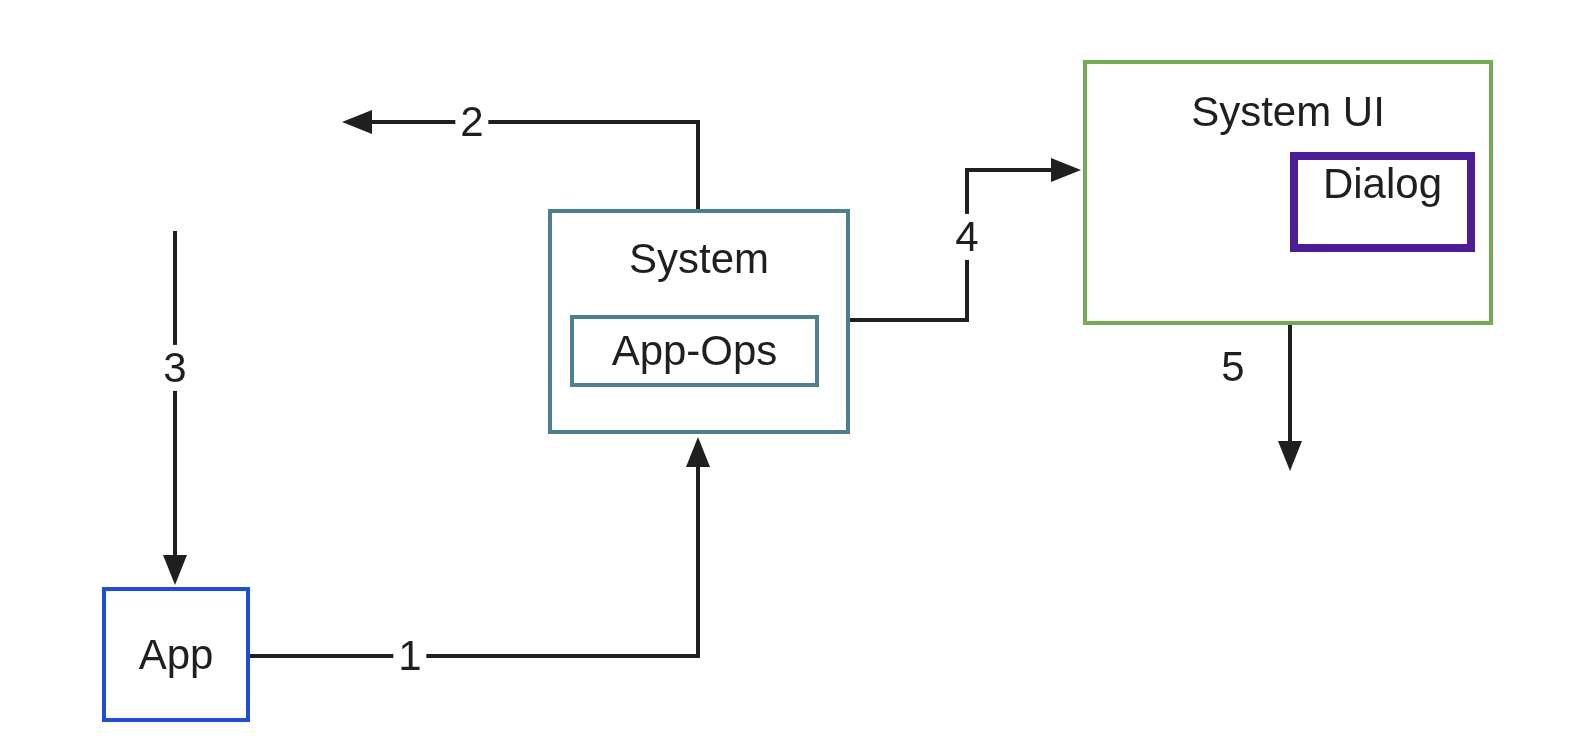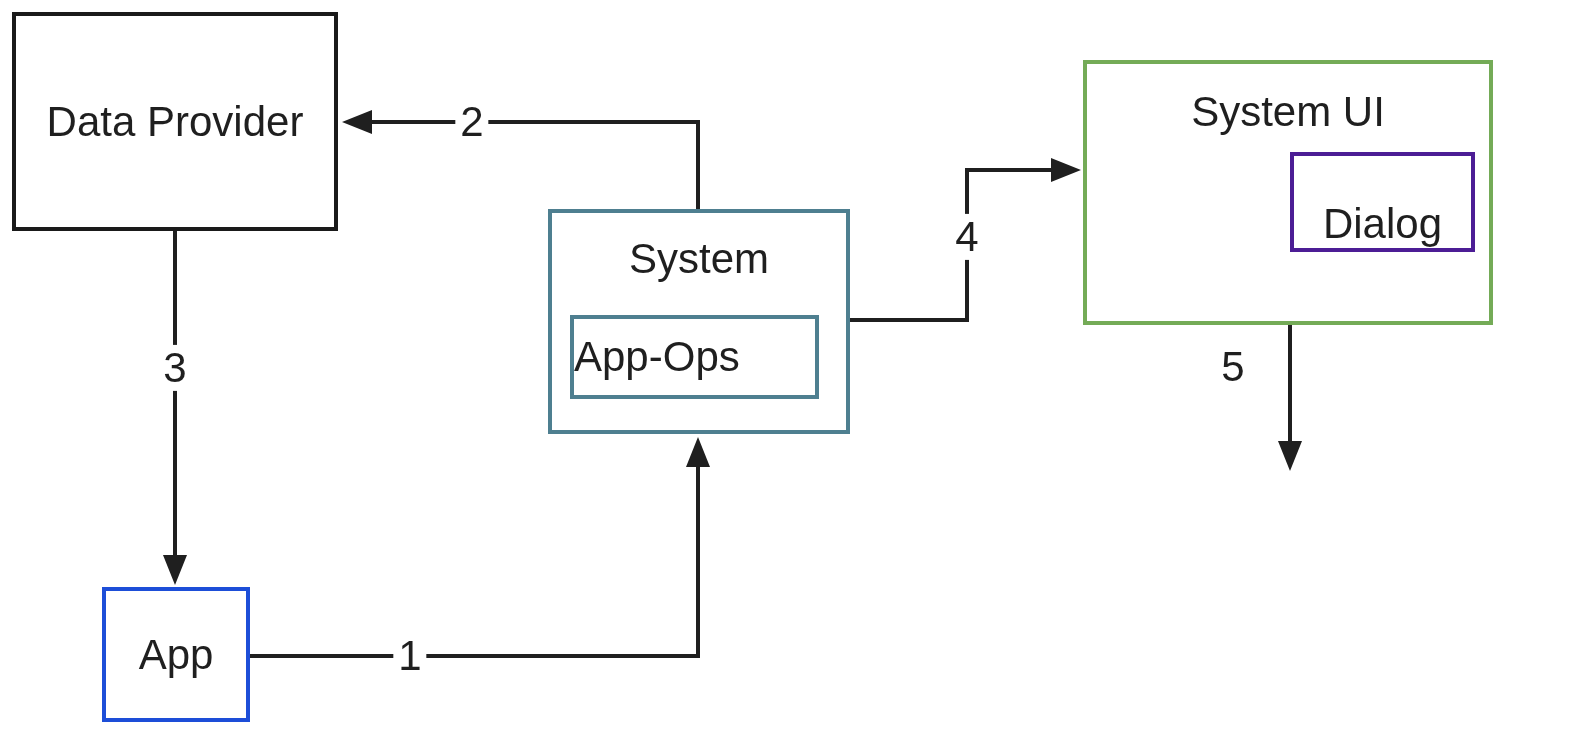--- a/index.html
+++ b/index.html
@@ -40,36 +40,36 @@
   }
   .node-system {
     left: 548px; top: 209px; width: 302px; height: 225px;
     border: 4px solid #4e7f90;
   }
   .node-system .node-title {
     position: absolute; left: 0; top: 22px; width: 100%;
     text-align: center;
   }
   .node-appops {
-    left: 18px; top: 102px; width: 249px; height: 84px;
+    left: 18px; top: 102px; width: 249px; height: 72px;
     border: 4px solid #4e7f90;
-    display: flex; align-items: center; justify-content: flex-start;
+    display: flex; align-items: center; justify-content: center;
   }
   .node-systemui {
     left: 1083px; top: 60px; width: 410px; height: 265px;
     border: 4px solid #74ab57;
   }
   .node-systemui .node-title {
     position: absolute; left: 0; top: 24px; width: 100%;
     text-align: center;
   }
   .node-dialog {
     left: 203px; top: 88px; width: 185px; height: 100px;
-    border: 4px solid #4c1d95;
-    display: flex; align-items: flex-end; justify-content: center;
+    border: 8px solid #4c1d95;
+    display: flex; align-items: flex-start; justify-content: center;
   }
   .node-permissionmanager {
     left: 1010px; top: 473px; width: 485px; height: 211px;
     border: 4px solid #423a8e;
     display: flex; align-items: center; justify-content: center;
   }
   .edge-label {
     position: absolute;
     transform: translate(-50%, -50%);
     background: #ffffff;
@@ -109,23 +109,20 @@
     <polyline class="edge-line" points="175,231 175,560"></polyline>
     <polygon class="edge-head" points="175,585 163,555 187,555"></polygon>
 
     <polyline class="edge-line" points="850,320 967,320 967,170 1056,170"></polyline>
     <polygon class="edge-head" points="1081,170 1051,158 1051,182"></polygon>
 
     <polyline class="edge-line" points="1290,281 1290,446"></polyline>
     <polygon class="edge-head" points="1290,471 1278,441 1302,441"></polygon>
   </svg>
 
-  <div class="node node-dataprovider">
-    <span>Data Provider</span>
-  </div>
 
   <div class="node node-app">
     <span>App</span>
   </div>
 
   <div class="node node-system">
     <div class="node-title">System</div>
     <div class="node node-appops">
       <span>App-Ops</span>
     </div>

